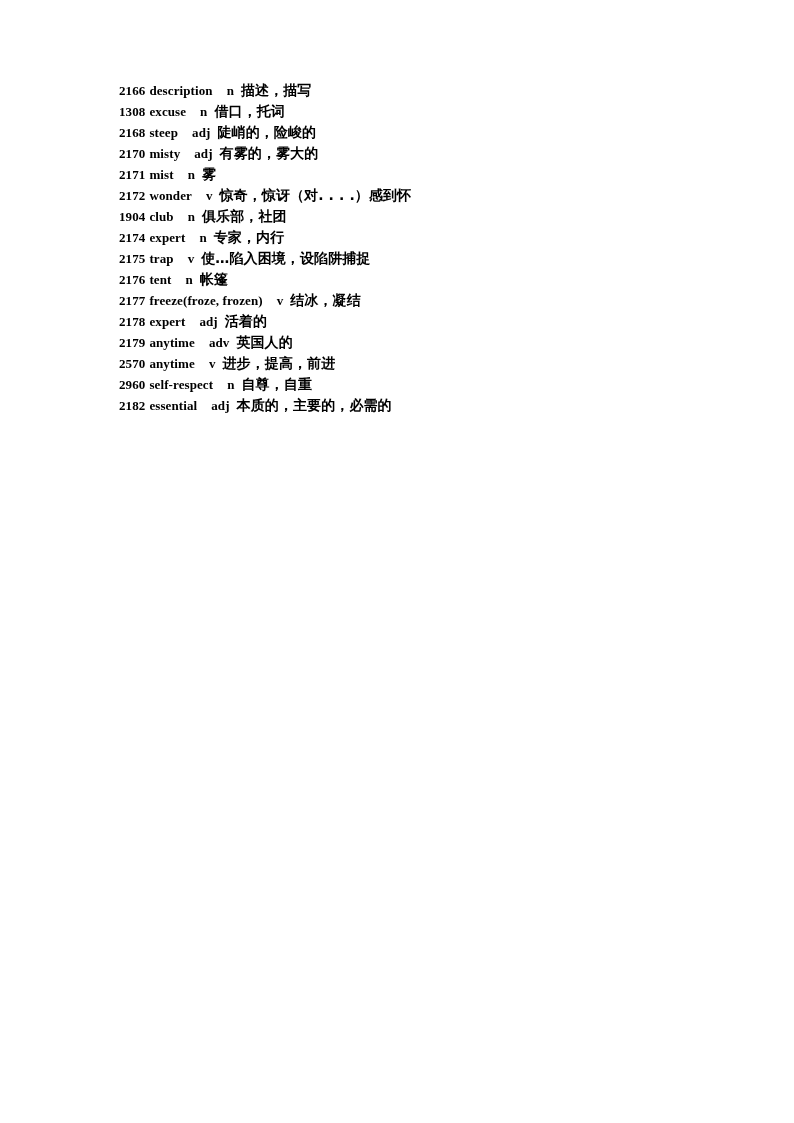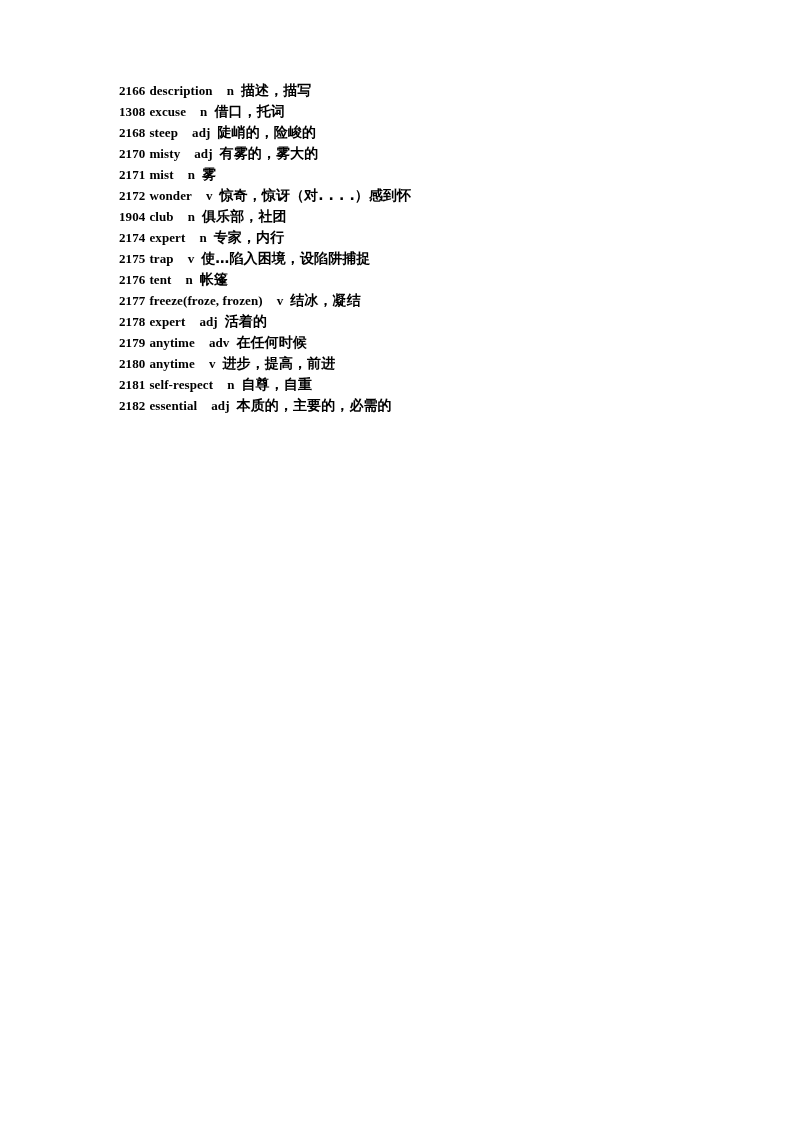--- a/index.html
+++ b/index.html
@@ -65,18 +65,18 @@
       <li class="word-entry"><span class="entry-index">2168</span><span class="entry-word">steep</span><span class="entry-pos">adj</span><span class="entry-def">陡峭的，险峻的</span></li>
       <li class="word-entry"><span class="entry-index">2170</span><span class="entry-word">misty</span><span class="entry-pos">adj</span><span class="entry-def">有雾的，雾大的</span></li>
       <li class="word-entry"><span class="entry-index">2171</span><span class="entry-word">mist</span><span class="entry-pos">n</span><span class="entry-def">雾</span></li>
       <li class="word-entry"><span class="entry-index">2172</span><span class="entry-word">wonder</span><span class="entry-pos">v</span><span class="entry-def">惊奇，惊讶（对. . . .）感到怀</span></li>
       <li class="word-entry"><span class="entry-index">1904</span><span class="entry-word">club</span><span class="entry-pos">n</span><span class="entry-def">俱乐部，社团</span></li>
       <li class="word-entry"><span class="entry-index">2174</span><span class="entry-word">expert</span><span class="entry-pos">n</span><span class="entry-def">专家，内行</span></li>
       <li class="word-entry"><span class="entry-index">2175</span><span class="entry-word">trap</span><span class="entry-pos">v</span><span class="entry-def">使…陷入困境，设陷阱捕捉</span></li>
       <li class="word-entry"><span class="entry-index">2176</span><span class="entry-word">tent</span><span class="entry-pos">n</span><span class="entry-def">帐篷</span></li>
       <li class="word-entry"><span class="entry-index">2177</span><span class="entry-word">freeze(froze, frozen)</span><span class="entry-pos">v</span><span class="entry-def">结冰，凝结</span></li>
       <li class="word-entry"><span class="entry-index">2178</span><span class="entry-word">expert</span><span class="entry-pos">adj</span><span class="entry-def">活着的</span></li>
-      <li class="word-entry"><span class="entry-index">2179</span><span class="entry-word">anytime</span><span class="entry-pos">adv</span><span class="entry-def">在任何时候</span></li>
-      <li class="word-entry"><span class="entry-index">2180</span><span class="entry-word">anytime</span><span class="entry-pos">v</span><span class="entry-def">进步，提高，前进</span></li>
-      <li class="word-entry"><span class="entry-index">2181</span><span class="entry-word">self-respect</span><span class="entry-pos">n</span><span class="entry-def">自尊，自重</span></li>
+      <li class="word-entry"><span class="entry-index">2179</span><span class="entry-word">anytime</span><span class="entry-pos">adv</span><span class="entry-def">英国人的</span></li>
+      <li class="word-entry"><span class="entry-index">2570</span><span class="entry-word">anytime</span><span class="entry-pos">v</span><span class="entry-def">进步，提高，前进</span></li>
+      <li class="word-entry"><span class="entry-index">2960</span><span class="entry-word">self-respect</span><span class="entry-pos">n</span><span class="entry-def">自尊，自重</span></li>
       <li class="word-entry"><span class="entry-index">2182</span><span class="entry-word">essential</span><span class="entry-pos">adj</span><span class="entry-def">本质的，主要的，必需的</span></li>
     </ul>
 </div>
 
 </body></html>

